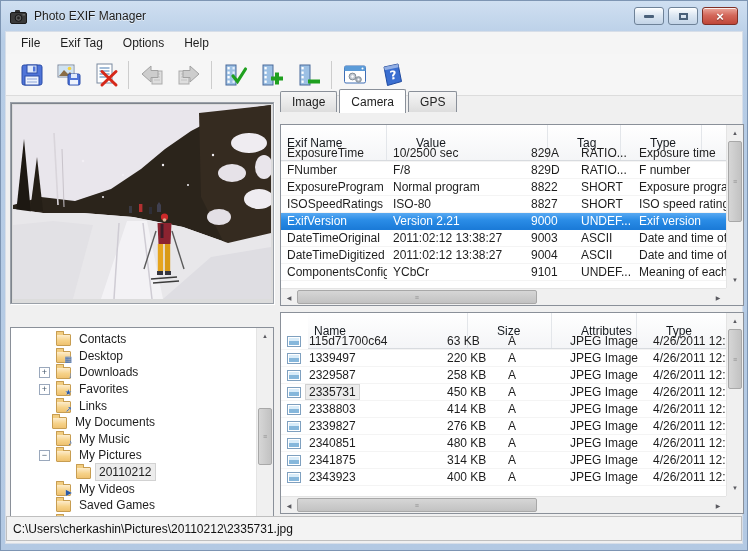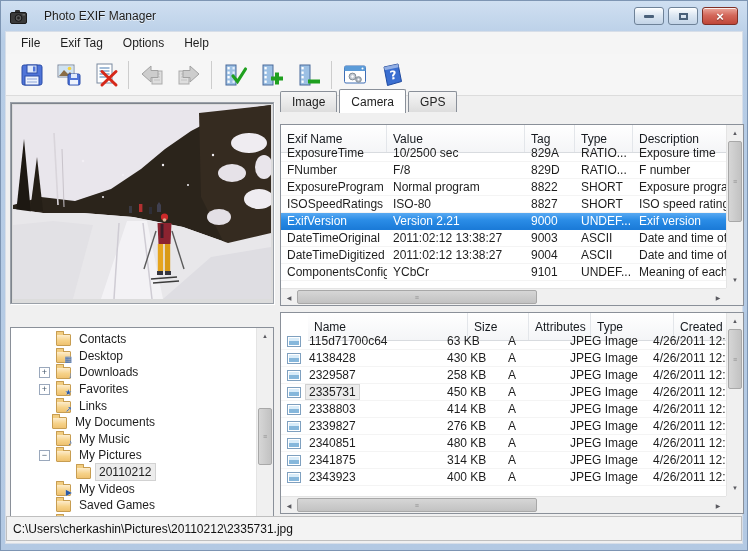--- a/index.html
+++ b/index.html
@@ -7,21 +7,21 @@
   .window{
     position:relative;width:748px;height:551px;
     background:linear-gradient(#cfdff1,#b7cde6 40px,#b3c9e3);
     border:1px solid #7d95b3;
     font-family:"Liberation Sans",sans-serif;font-size:12px;color:#1e1e1e;
     overflow:hidden;
   }
   
   .titlebar{position:absolute;top:0;left:0;right:0;height:30px;display:flex;align-items:center;padding-left:9px;}
   .app-icon{width:17px;height:15px;display:inline-block;}
-  .title{margin-left:17px;color:#1c1c1c;text-shadow:0 1px 0 rgba(255,255,255,.6);}
+  .title{margin-left:7px;color:#1c1c1c;text-shadow:0 1px 0 rgba(255,255,255,.6);}
   .win-controls{position:absolute;right:9px;top:6px;display:flex;gap:4px;}
   .winbtn{width:30px;height:18px;border:1px solid #6e8298;border-radius:3px;
     background:linear-gradient(#fdfeff,#dce7f2 45%,#c3d4e7);
     display:flex;align-items:center;justify-content:center;color:#3f5770;
     box-shadow:inset 0 1px 0 rgba(255,255,255,.8);}
   .winbtn .dash{width:10px;height:3px;background:#4a617a;border-radius:1px;}
   .winbtn .box{width:9px;height:7px;border:2px solid #4a617a;}
   .winbtn.close{width:36px;background:linear-gradient(#eba89d,#d4685b 45%,#bf4638);border-color:#7e2f26;color:#fff;}
   .winbtn.close .x{font-weight:bold;font-size:13px;line-height:13px;text-shadow:0 1px 1px rgba(0,0,0,.4);}
   
@@ -35,21 +35,21 @@
   .panel{position:absolute;background:#fff;border:1px solid #8a9099;}
   .preview{left:4px;top:70px;width:264px;height:202px;border:1px solid #9aa0a8;box-shadow:inset 1px 1px 0 #7e848c, 1px 1px 0 #fff;background:#dcdcdc;padding:2px;}
   .preview svg{display:block;}
   .tabs{position:absolute;left:274px;top:56px;height:24px;display:flex;align-items:flex-end;z-index:3;}
   .tab{border:1px solid #8a9099;border-bottom:none;border-radius:2px 2px 0 0;padding:3px 11px 3px;background:linear-gradient(#f5f5f5,#e9e9e9 55%,#dddddd);margin-right:2px;color:#222;}
   .tab.active{background:#fff;padding-top:5px;padding-bottom:4px;position:relative;top:1px;}
   .exif-panel{left:274px;top:92px;width:464px;height:182px;}
   .tree-panel{left:4px;top:295px;width:264px;height:202px;overflow:hidden;}
   .files-panel{left:274px;top:280px;width:464px;height:202px;padding-left:27px;}
   
-  .lv-header{display:flex;height:28px;background:linear-gradient(#ffffff,#f4f5f7);border-bottom:1px solid #d8dbdf;align-items:center;}
+  .lv-header{display:flex;height:36px;background:linear-gradient(#ffffff,#f4f5f7);border-bottom:1px solid #d8dbdf;align-items:center;gap:23px;}
   .hcell{padding:0 6px;border-right:1px solid #e3e6ea;height:100%;display:flex;align-items:center;white-space:nowrap;overflow:hidden;flex-shrink:0;color:#15191e;}
   .lv-body{position:absolute;top:20px;left:0;right:17px;bottom:17px;overflow:hidden;text-align:center;}
   .lv-row{display:flex;height:17px;align-items:center;border-bottom:1px solid #f4f4f4;}
   .lvc{padding:0 6px;white-space:nowrap;overflow:hidden;flex-shrink:0;height:100%;display:flex;align-items:center;}
   .e0{width:106px}.e1{width:138px}.e2{width:50px}.e3{width:58px}.e4{flex:1}
   .f0{width:160px}.f1{width:61px}.f2{width:62px}.f3{width:83px}.f4{flex:1}
   .sel-blue{background:linear-gradient(#59aaf2,#2a8ce6 45%,#1b7bd8);color:#fff;border-bottom-color:#1b7bd8;}
   .sel-blue .lvc{color:#fff;}
   
   .vscroll{position:absolute;top:0;right:0;bottom:17px;width:17px;background:#f0f0f0;border-left:1px solid #e4e4e4;}
@@ -458,23 +458,23 @@
               <span class="flabel">115d71700c64</span>
             </span>
             <span class="lvc f1">63 KB</span>
             <span class="lvc f2">A</span>
             <span class="lvc f3">JPEG Image</span>
             <span class="lvc f4">4/26/2011 12:</span>
           </div>
           <div class="lv-row">
             <span class="lvc f0">
               <span class="fileimg"></span>
-              <span class="flabel">4138428</span>
-            </span>
-            <span class="lvc f1">430 KB</span>
+              <span class="flabel">1339497</span>
+            </span>
+            <span class="lvc f1">220 KB</span>
             <span class="lvc f2">A</span>
             <span class="lvc f3">JPEG Image</span>
             <span class="lvc f4">4/26/2011 12:</span>
           </div>
           <div class="lv-row">
             <span class="lvc f0">
               <span class="fileimg"></span>
               <span class="flabel">2329587</span>
             </span>
             <span class="lvc f1">258 KB</span>

